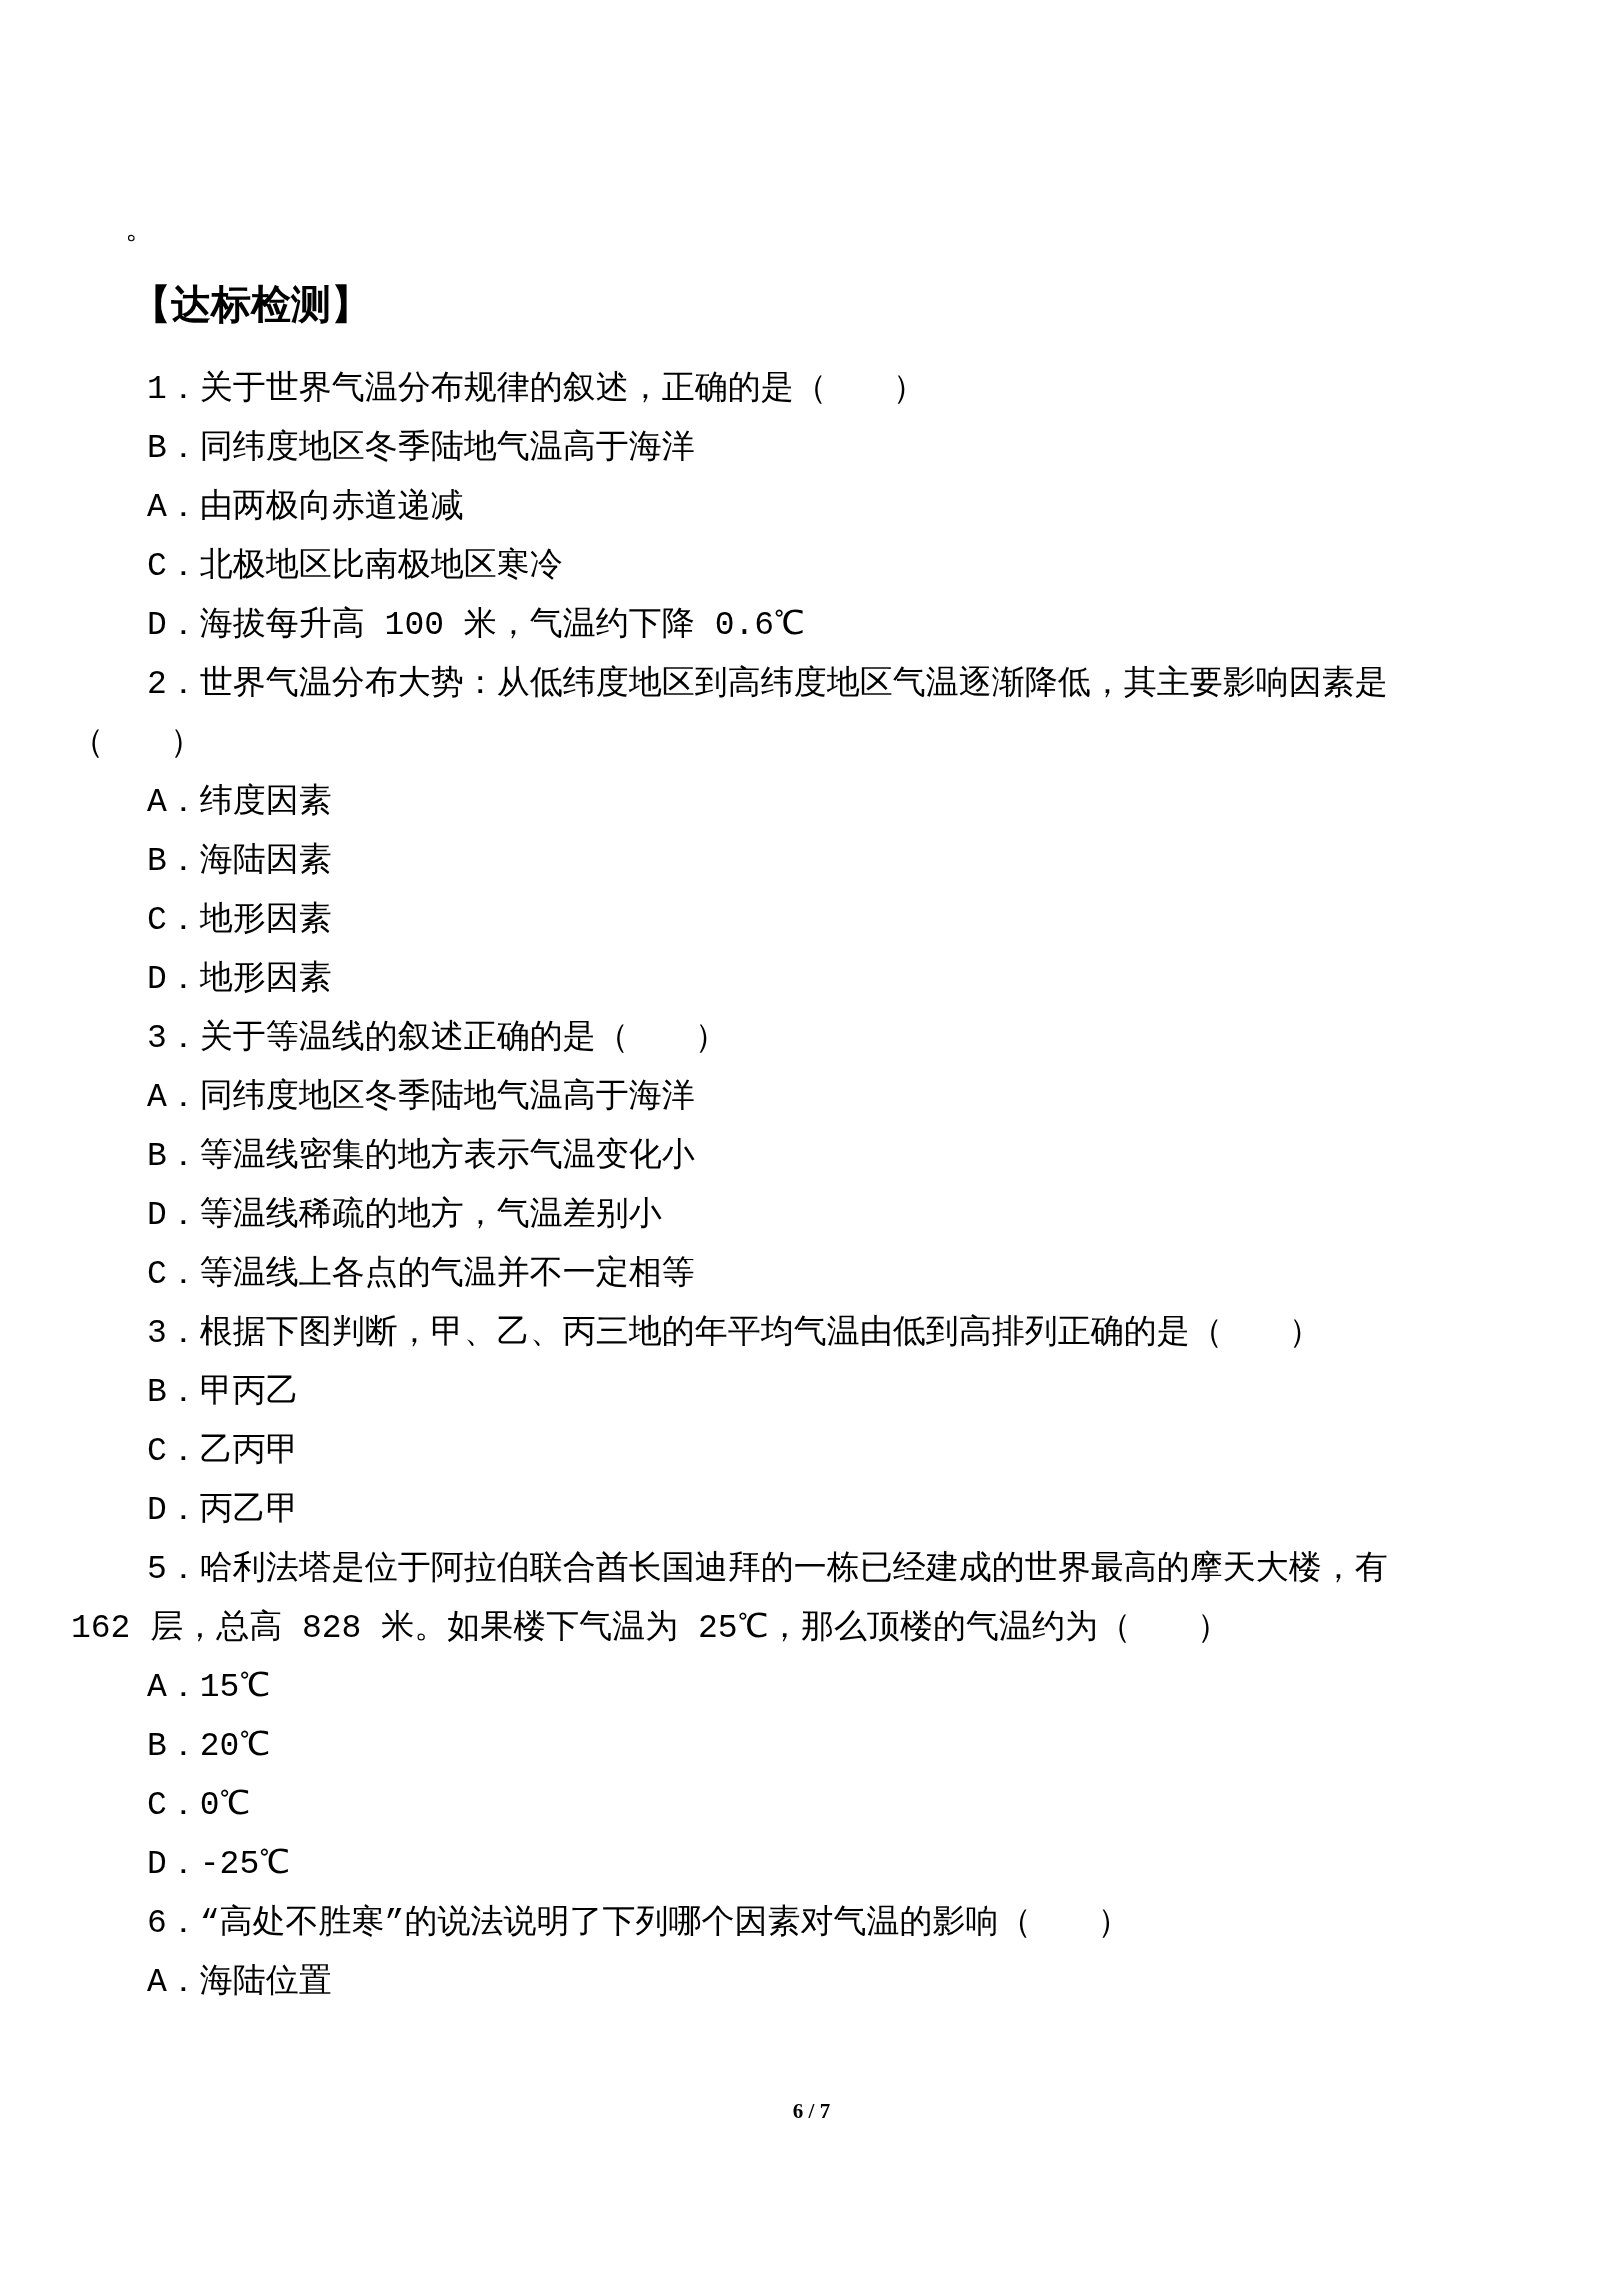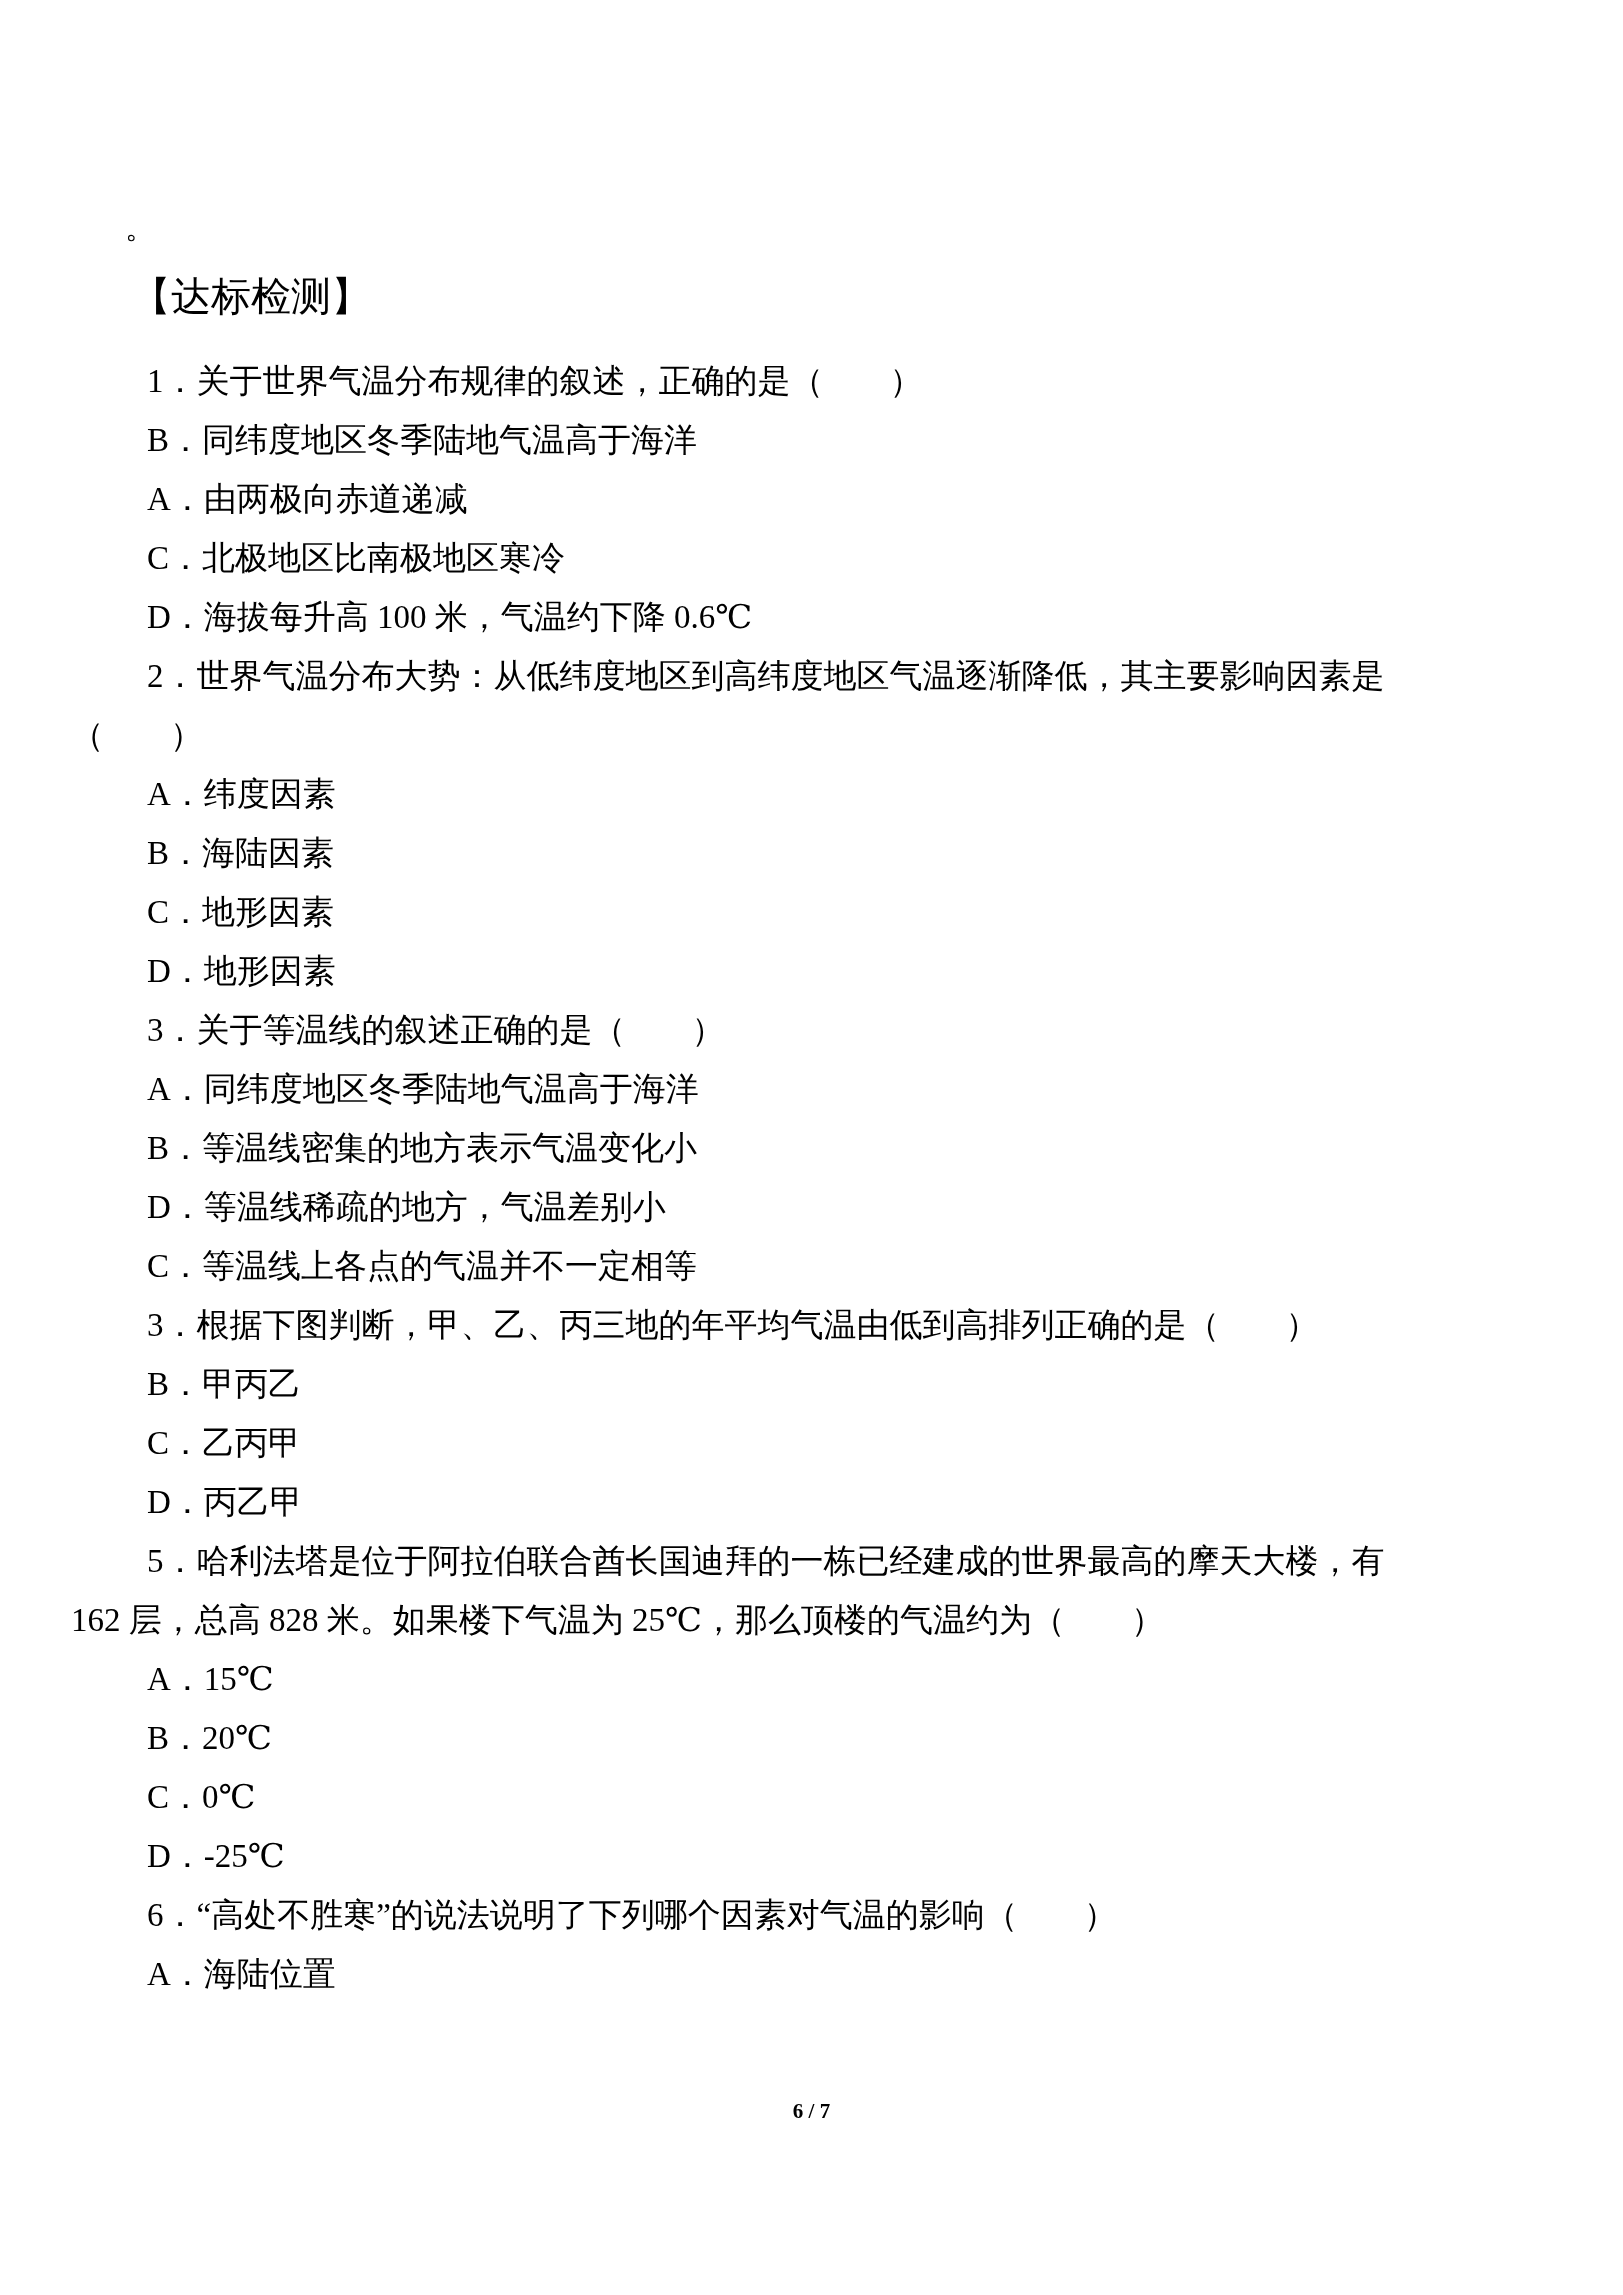--- a/index.html
+++ b/index.html
@@ -22,34 +22,35 @@
     top: 0;
     width: 1484px;
   }
   .stray {
     margin-top: 209px;
     padding-left: 54px;
     font-size: 30px;
     line-height: 37px;
   }
   .heading {
-    margin-top: 24px;
+    margin-top: 32px;
     padding-left: 60px;
     font-size: 40px;
     line-height: 52px;
-    font-weight: normal;
+    font-weight: bold;
     font-family: "Liberation Sans", "DejaVu Sans", sans-serif;
   }
   .questions {
     margin-top: 30px;
   }
   .line {
     font-size: 33px;
     line-height: 59px;
     white-space: nowrap;
+    font-family: Liberation Mono, monospace;
   }
   .indent {
     text-indent: 76px;
   }
   .footer {
     position: absolute;
     top: 2094px;
     left: 0;
     width: 100%;
     text-align: center;

